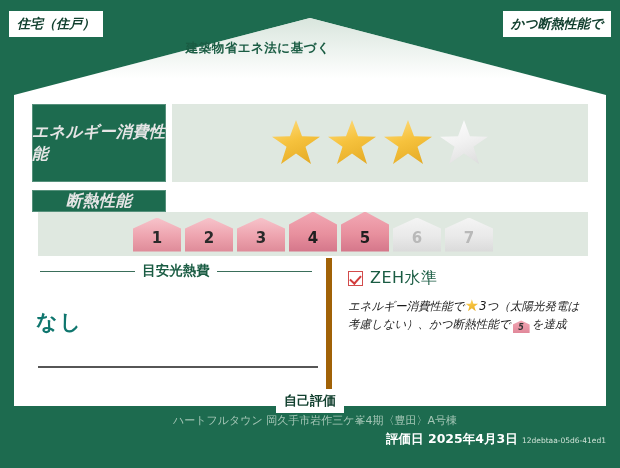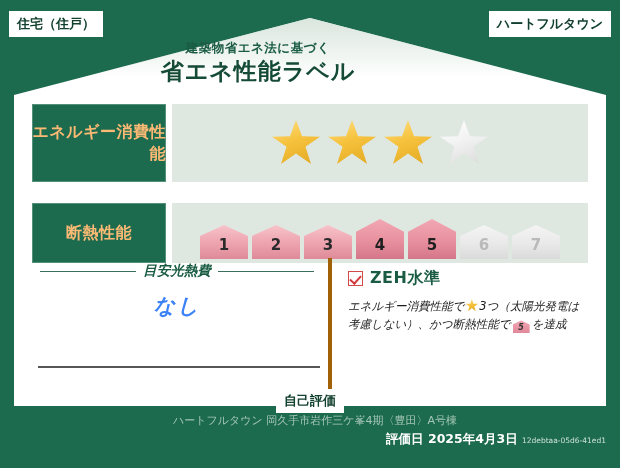--- a/index.html
+++ b/index.html
@@ -45,20 +45,21 @@
     top: 10px;
     background: #ffffff;
     border: 1px solid #1d6b4f;
     color: #12402f;
     font-size: 13px;
     font-weight: bold;
     line-height: 1;
     padding: 6px 8px 7px;
     z-index: 5;
     white-space: nowrap;
+    font-style: italic;
   }
   .corner-tag.left { left: 8px; }
   .corner-tag.right { right: 8px; }
 
   
   .title-block {
     position: absolute;
     left: 0; top: 40px;
     width: 516px;
     text-align: center;
@@ -91,35 +92,36 @@
 
   
   .perf-row {
     position: absolute;
     left: 18px;
     width: 556px;
     display: flex;
     align-items: stretch;
   }
   .row-energy { top: 8px; height: 78px; }
-  .row-insul  { top: 107px; height: 60px; }
+  .row-insul  { top: 94px; height: 48px; flex-direction: column; }
 
   .row-label {
     width: 134px;
     background: #1d6b4f;
-    color: #fdba74;
+    color: #e5e5e5;
     display: flex;
     align-items: center;
     justify-content: center;
-    text-align: right;
+    text-align: left;
     font-size: 16px;
     font-weight: bold;
     line-height: 1.35;
     letter-spacing: .5px;
     box-shadow: inset 0 0 0 1px rgba(255,255,255,.25);
+    font-style: italic;
   }
   .row-value {
     flex: 1;
     margin-left: 6px;
     background: #dfe8e0;
     display: flex;
     align-items: center;
     justify-content: center;
   }
 
@@ -165,46 +167,44 @@
 
   
   .lower {
     position: absolute;
     left: 18px; top: 162px;
     width: 556px; height: 138px;
     display: flex;
   }
   .panel-left {
     width: 300px;
-    border-right: 4px solid #a16207;
+    border-right: 6px solid #a16207;
     padding: 4px 10px 0 4px;
     position: relative;
-    font-style: italic;
   }
   .panel-right {
     flex: 1;
     padding: 10px 4px 0 16px;
   }
 
   .cost-head {
     display: flex;
     align-items: center;
     gap: 7px;
     color: #1a5c43;
     font-size: 13.5px;
     font-weight: bold;
     padding: 0 4px;
   }
   .cost-head .rule { flex: 1; height: 1px; background: #3a6e5a; }
   .cost-value {
-    text-align: center;
     font-size: 21px;
     font-weight: bold;
-    color: #3b82f6;
-    margin-top: 12px;
+    color: #0f766e;
+    margin-top: 28px;
     letter-spacing: 2px;
   }
   .cost-rule-bottom {
     position: absolute;
     left: 6px; right: 8px; bottom: 28px;
     height: 2px; background: #565656;
   }
 
   
   .zeh-head { display: flex; align-items: center; gap: 7px; }
@@ -219,21 +219,21 @@
     content: "";
     position: absolute;
     left: 3px; top: 1px;
     width: 5px; height: 9px;
     border: solid #d23b3b;
     border-width: 0 2.2px 2.2px 0;
     transform: rotate(42deg);
   }
   .zeh-title {
     font-size: 16px;
-    font-weight: bold;
+    font-weight: normal;
     color: #1a5c43;
     letter-spacing: .5px;
   }
   .zeh-desc {
     margin-top: 8px;
     font-size: 11.5px;
     line-height: 1.6;
     color: #1a1a1a;
     font-style: italic;
   }
@@ -310,25 +310,24 @@
 <body>
 
 <div id="label-root">
 
   <div class="roof">
     <div class="roof-tri"></div>
     <div class="roof-shade"></div>
   </div>
 
   <div class="corner-tag left">住宅（住戸）</div>
-  <div class="corner-tag right">ハートフルタウン</div>
+  <div class="corner-tag right">かつ断熱性能で</div>
 
   <div class="title-block">
     <div class="title-sub">建築物省エネ法に基づく</div>
-    <div class="title-main">省エネ性能ラベル</div>
   </div>
 
   <div class="body-card">
 
     <div class="perf-row row-energy">
       <div class="row-label">エネルギー消費性能</div>
       <div class="row-value">
         <div class="stars">
           <div class="star on"></div>
           <div class="star on"></div>

